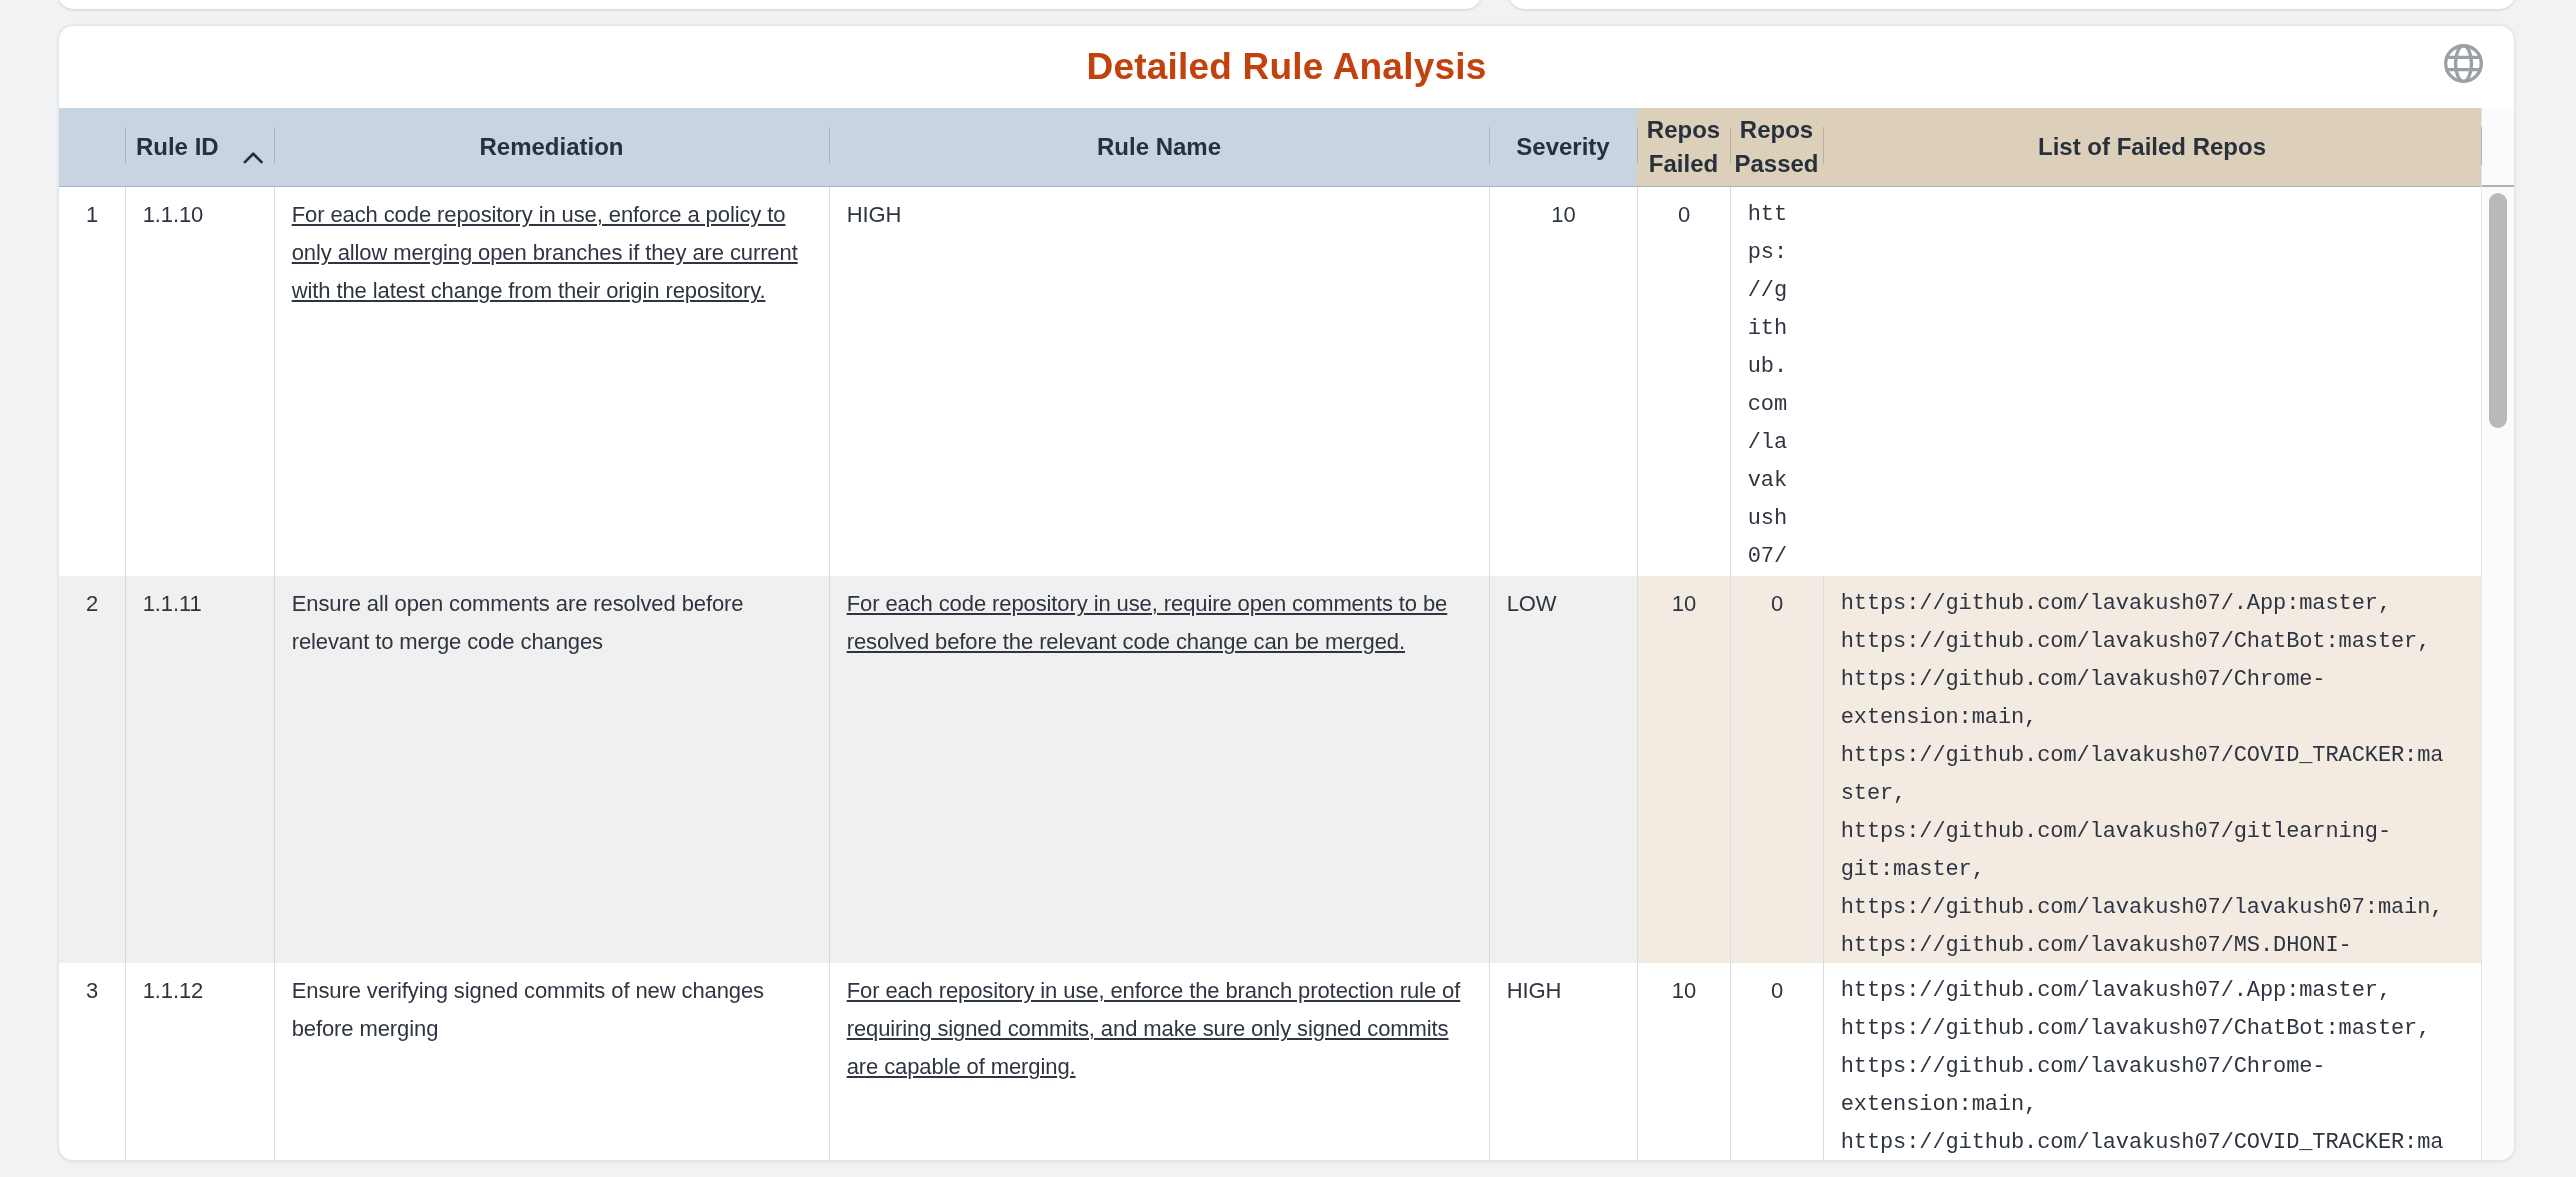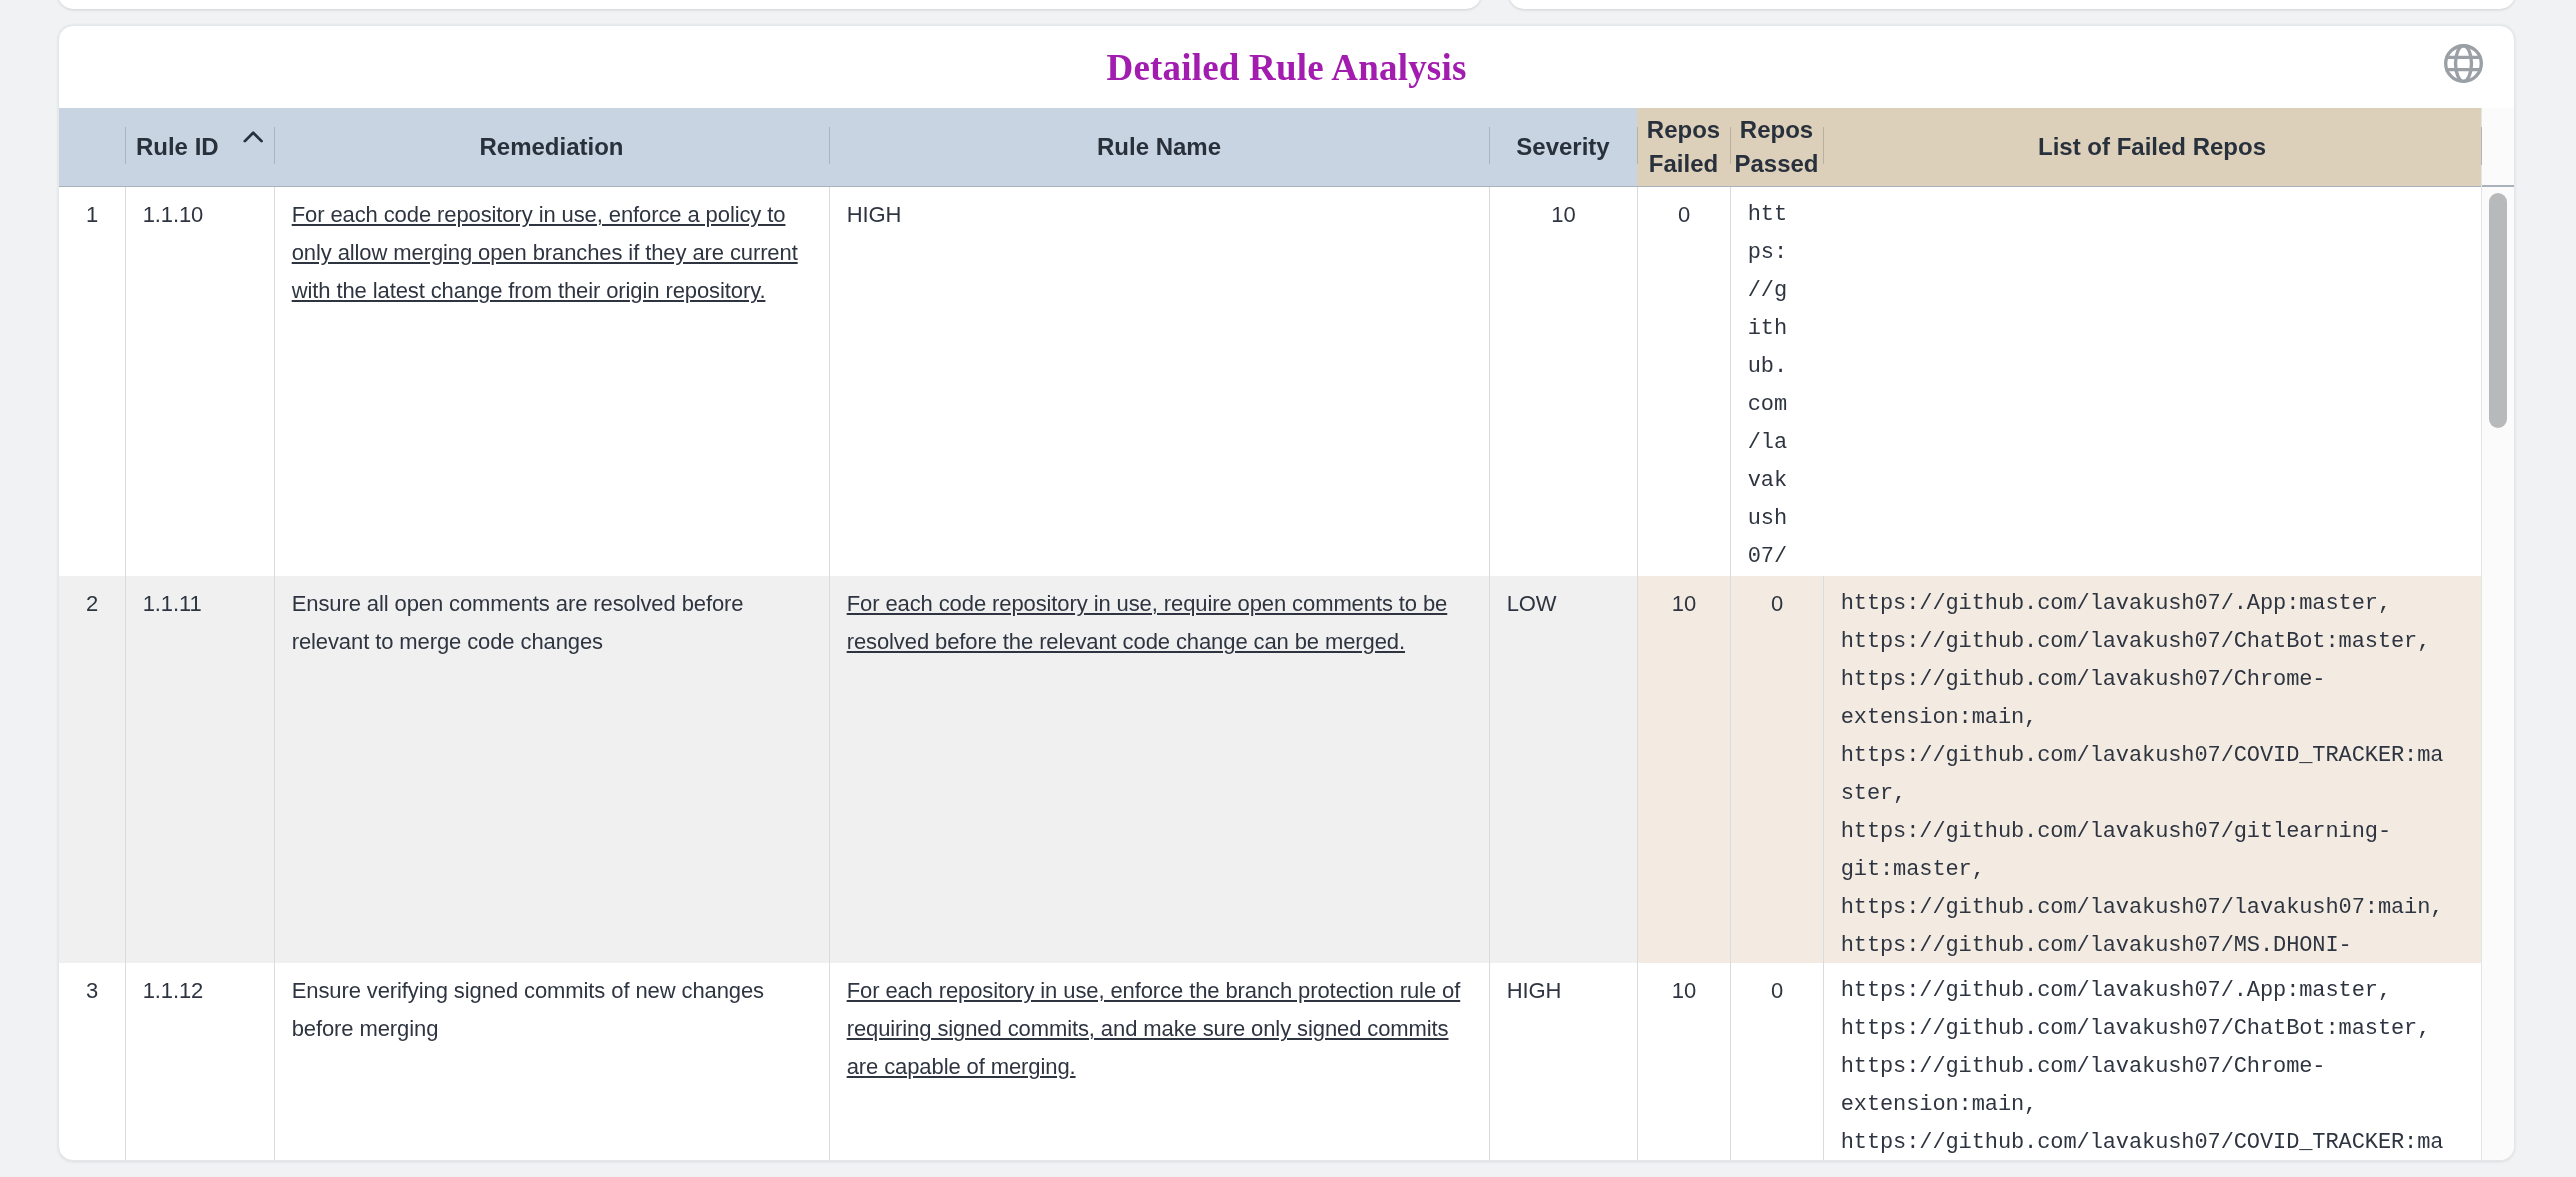--- a/index.html
+++ b/index.html
@@ -18,21 +18,21 @@
   .partial-card.left  { left:58px;  width:1423px; }
   .partial-card.right { left:1509px; width:1006px; }
 
   .card {
     position:absolute; left:58px; top:25px; width:2457px; height:1136px;
     background:#fff; border:0.9px solid #e4e7e9; border-radius:15px;
     box-shadow:0 0.9px 2.8px rgba(60,64,67,.12);
     overflow:hidden;
   }
   .title-band { height:82px; display:flex; align-items:center; justify-content:center; position:relative; }
-  .page-title { font-size:37px; font-weight:600; color:#a21caf; letter-spacing:0.2px;font-family:Liberation Serif, serif; }
+  .page-title { font-size:37px; font-weight:600; color:#c2410c; letter-spacing:0.2px; }
   .globe { position:absolute; top:15px; right:28px; width:45px; height:45px; cursor:pointer; }
 
   .body-wrap { display:flex; height:1054px; }
   .tbl { width:2423px; }
   .grid-row {
     display:grid;
     grid-template-columns:66px 149px 555px 660px 148px 93px 93px 658px;
   }
   
   .thead { height:79px; border-bottom:1.9px solid #a9b2ba; }
@@ -40,21 +40,21 @@
     position:relative; display:flex; align-items:center; justify-content:center;
     font-size:24px; font-weight:700; color:#28303c; text-align:center;
     line-height:34px; padding:0 9.3px;
     background:#c8d4e1; cursor:pointer;
   }
   .hcell.tint { background:#ddd0bb; }
   .hcell:not(:first-child)::before {
     content:""; position:absolute; left:0; top:18.5px; bottom:22px; width:0.9px;
     background:rgba(30,40,50,.18);
   }
-  .sort-wrap { display:flex; align-items:flex-start; gap:24px; }
+  .sort-wrap { display:flex; align-items:flex-end; gap:24px; }
   .sort-icon { width:20.4px; height:13px; display:block; }
 
   
   .trow { overflow:hidden; }
   .trow > div {
     border-left:0.9px solid #d9dbdd;
     font-size:22px; line-height:38px; letter-spacing:-0.1px;
     padding:9.3px 16.7px 0 16.7px;
     overflow:hidden; overflow-wrap:break-word;
   }

